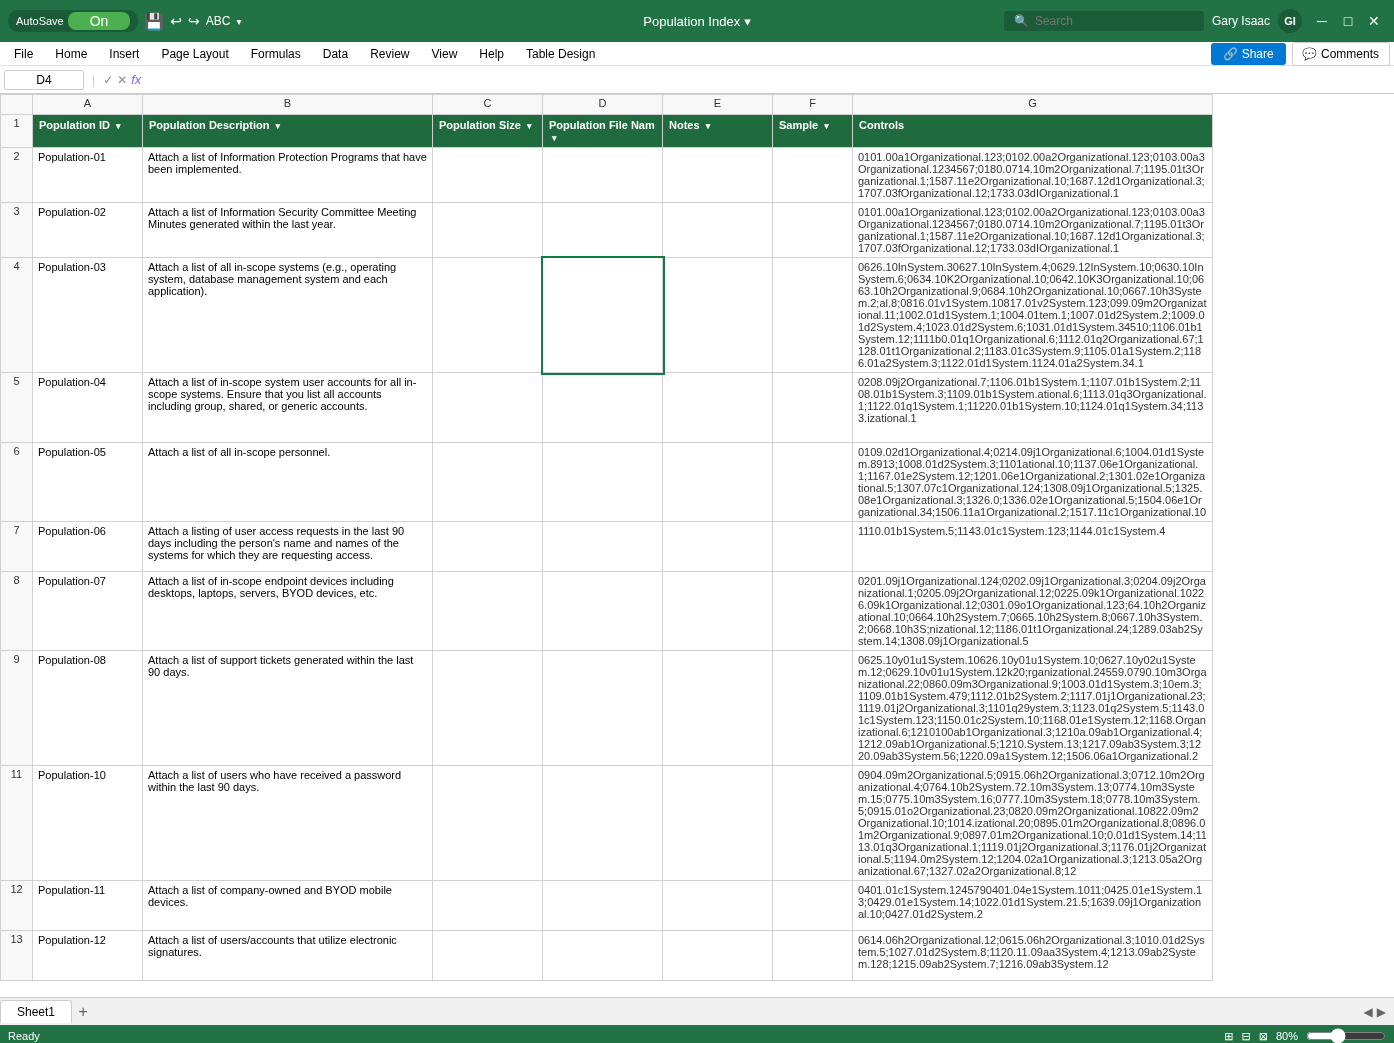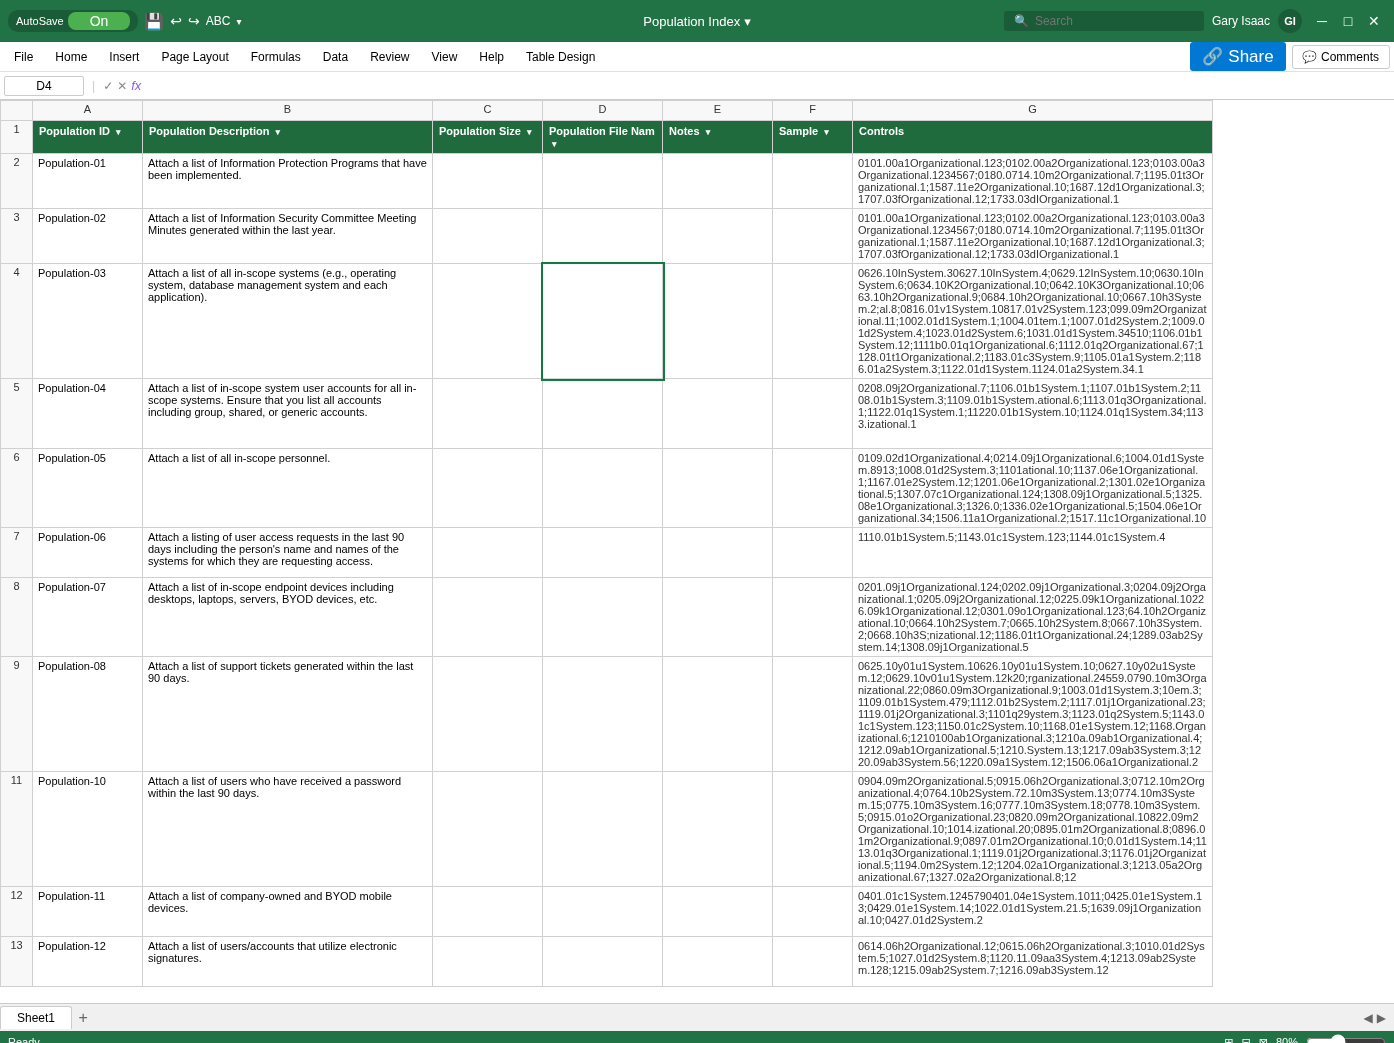--- a/index.html
+++ b/index.html
@@ -22,30 +22,30 @@
     .autosave-toggle { background: #4caf50; border-radius: 8px; padding: 1px 22px; font-size: 14px; }
     .search-box { background: #1a5c38; border: none; border-radius: 3px; color: white; padding: 3px 10px; width: 200px; font-size: 12px; display: flex; align-items: center; gap: 6px; }
     .search-box input { background: transparent; border: none; color: white; outline: none; font-size: 12px; width: 140px; }
     .user-avatar { background: #1a5c38; border-radius: 50%; width: 24px; height: 24px; display: flex; align-items: center; justify-content: center; font-size: 11px; font-weight: bold; }
     .win-controls { display: flex; gap: 2px; }
     .win-btn { width: 24px; height: 24px; display: flex; align-items: center; justify-content: center; cursor: pointer; border-radius: 3px; font-size: 14px; }
 
     
     .menu-bar {
       background: white;
-      height: 30px;
+      height: 24px;
       display: flex;
       align-items: center;
       padding: 0 4px;
       border-bottom: 1px solid #e0e0e0;
       gap: 2px;
     }
     .menu-item { padding: 4px 10px; cursor: pointer; border-radius: 3px; font-size: 12px; }
     .menu-right { margin-left: auto; display: flex; gap: 6px; align-items: center; }
-    .share-btn { background: #0078d4; color: white; border: none; border-radius: 3px; padding: 4px 12px; cursor: pointer; font-size: 17px; display: flex; align-items: center; gap: 4px; }
+    .share-btn { background: #0078d4; color: white; border: none; border-radius: 3px; padding: 4px 12px; cursor: pointer; font-size: 12px; display: flex; align-items: center; gap: 4px; }
     .comments-btn { border: 1px solid #ccc; background: white; border-radius: 3px; padding: 4px 10px; cursor: pointer; font-size: 12px; display: flex; align-items: center; gap: 4px; }
 
     
     .formula-bar {
       background: white;
       height: 28px;
       display: flex;
       align-items: center;
       border-bottom: 1px solid #ccc;
       padding: 0 4px;

